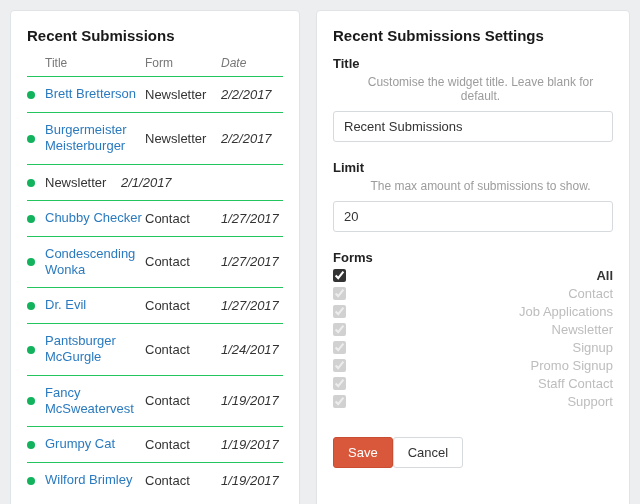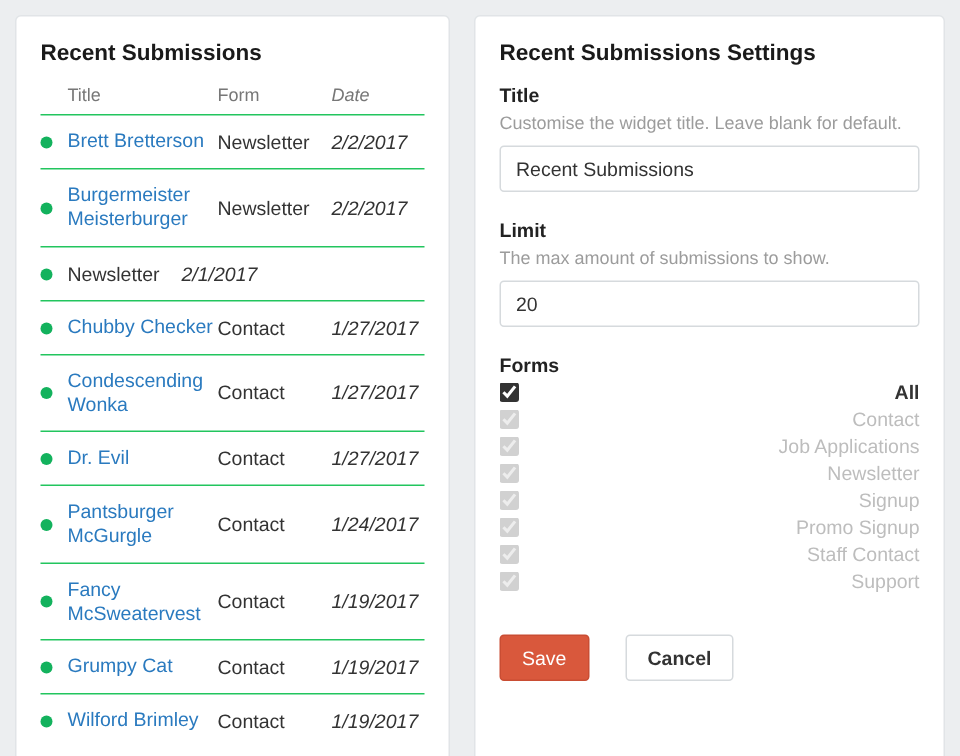--- a/index.html
+++ b/index.html
@@ -61,21 +61,22 @@
   .form-cell, .date-cell { color: #333; }
   .section-label {
     font-weight: 700;
     font-size: 13px;
     color: #222;
     margin-top: 4px;
   }
   .section-help {
     color: #9c9c9c;
     font-size: 12px;
-    margin: 4px 0 8px 0;
+    margin: 4px 0 8px 15px;
+    text-align: center;
   }
   .text-input {
     width: 100%;
     border: 1px solid #d6dadd;
     border-radius: 3px;
     padding: 7px 10px;
     font-size: 13px;
     color: #333;
     margin-bottom: 14px;
     background: #fff;
@@ -85,38 +86,37 @@
     display: flex;
     align-items: center;
     gap: 6px;
     font-size: 13px;
     margin: 3px 0;
     justify-content: space-between;
   }
   .form-opt.muted { color: #bdbdbd; }
   .form-opt input[type="checkbox"] { accent-color: #333; }
   .form-opt.muted input[type="checkbox"] { accent-color: #bdbdbd; }
-  .btns { margin-top: 28px; display: flex; gap: 24px; }
+  .btns { margin-top: 28px; display: flex; gap: 0; }
   .btn {
     border-radius: 3px;
     padding: 7px 14px;
     font-size: 13px;
     cursor: pointer;
     border: 1px solid transparent;
   }
   .btn-save {
     background: #d9583c;
     color: #fff;
     border-color: #c94d33;
   }
   .btn-cancel {
     background: #fff;
     color: #333;
     border: 1px solid #d6dadd;
-    font-weight: bold;
   }
 </style>
 </head>
 <body>
 
 <div class="wrap">
   <div class="panel left">
     <div class="panel-title">Recent Submissions</div>
     <div class="thead">
       <div class="col-dot"></div>

